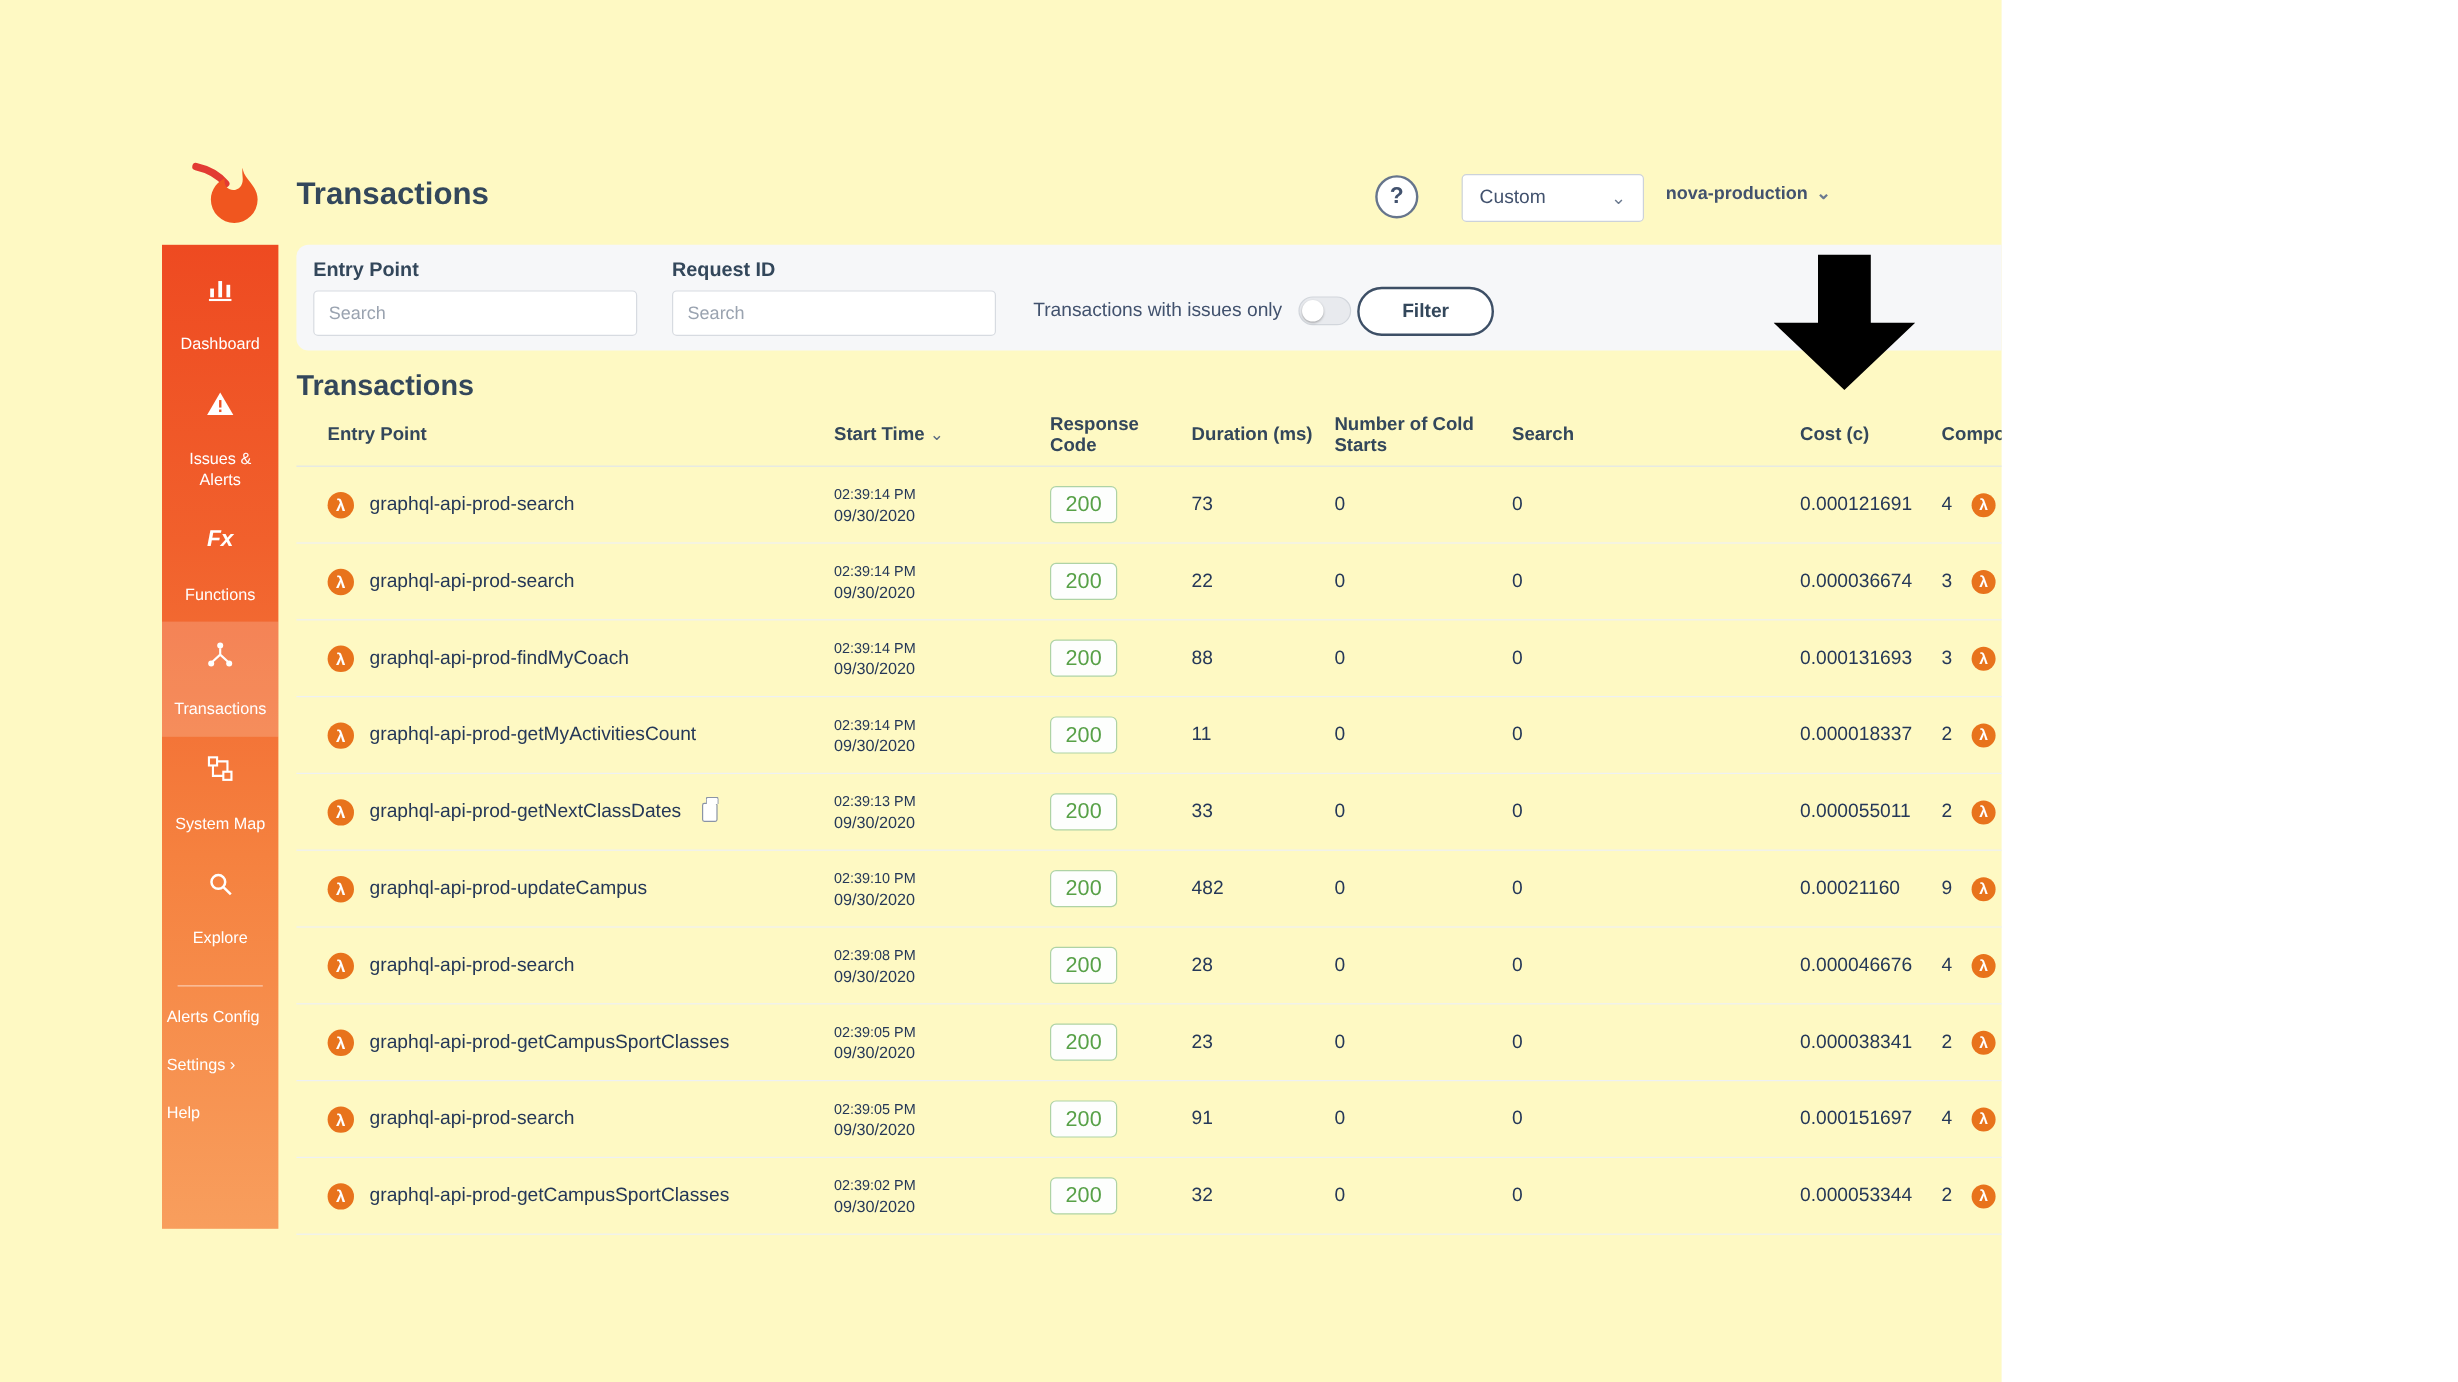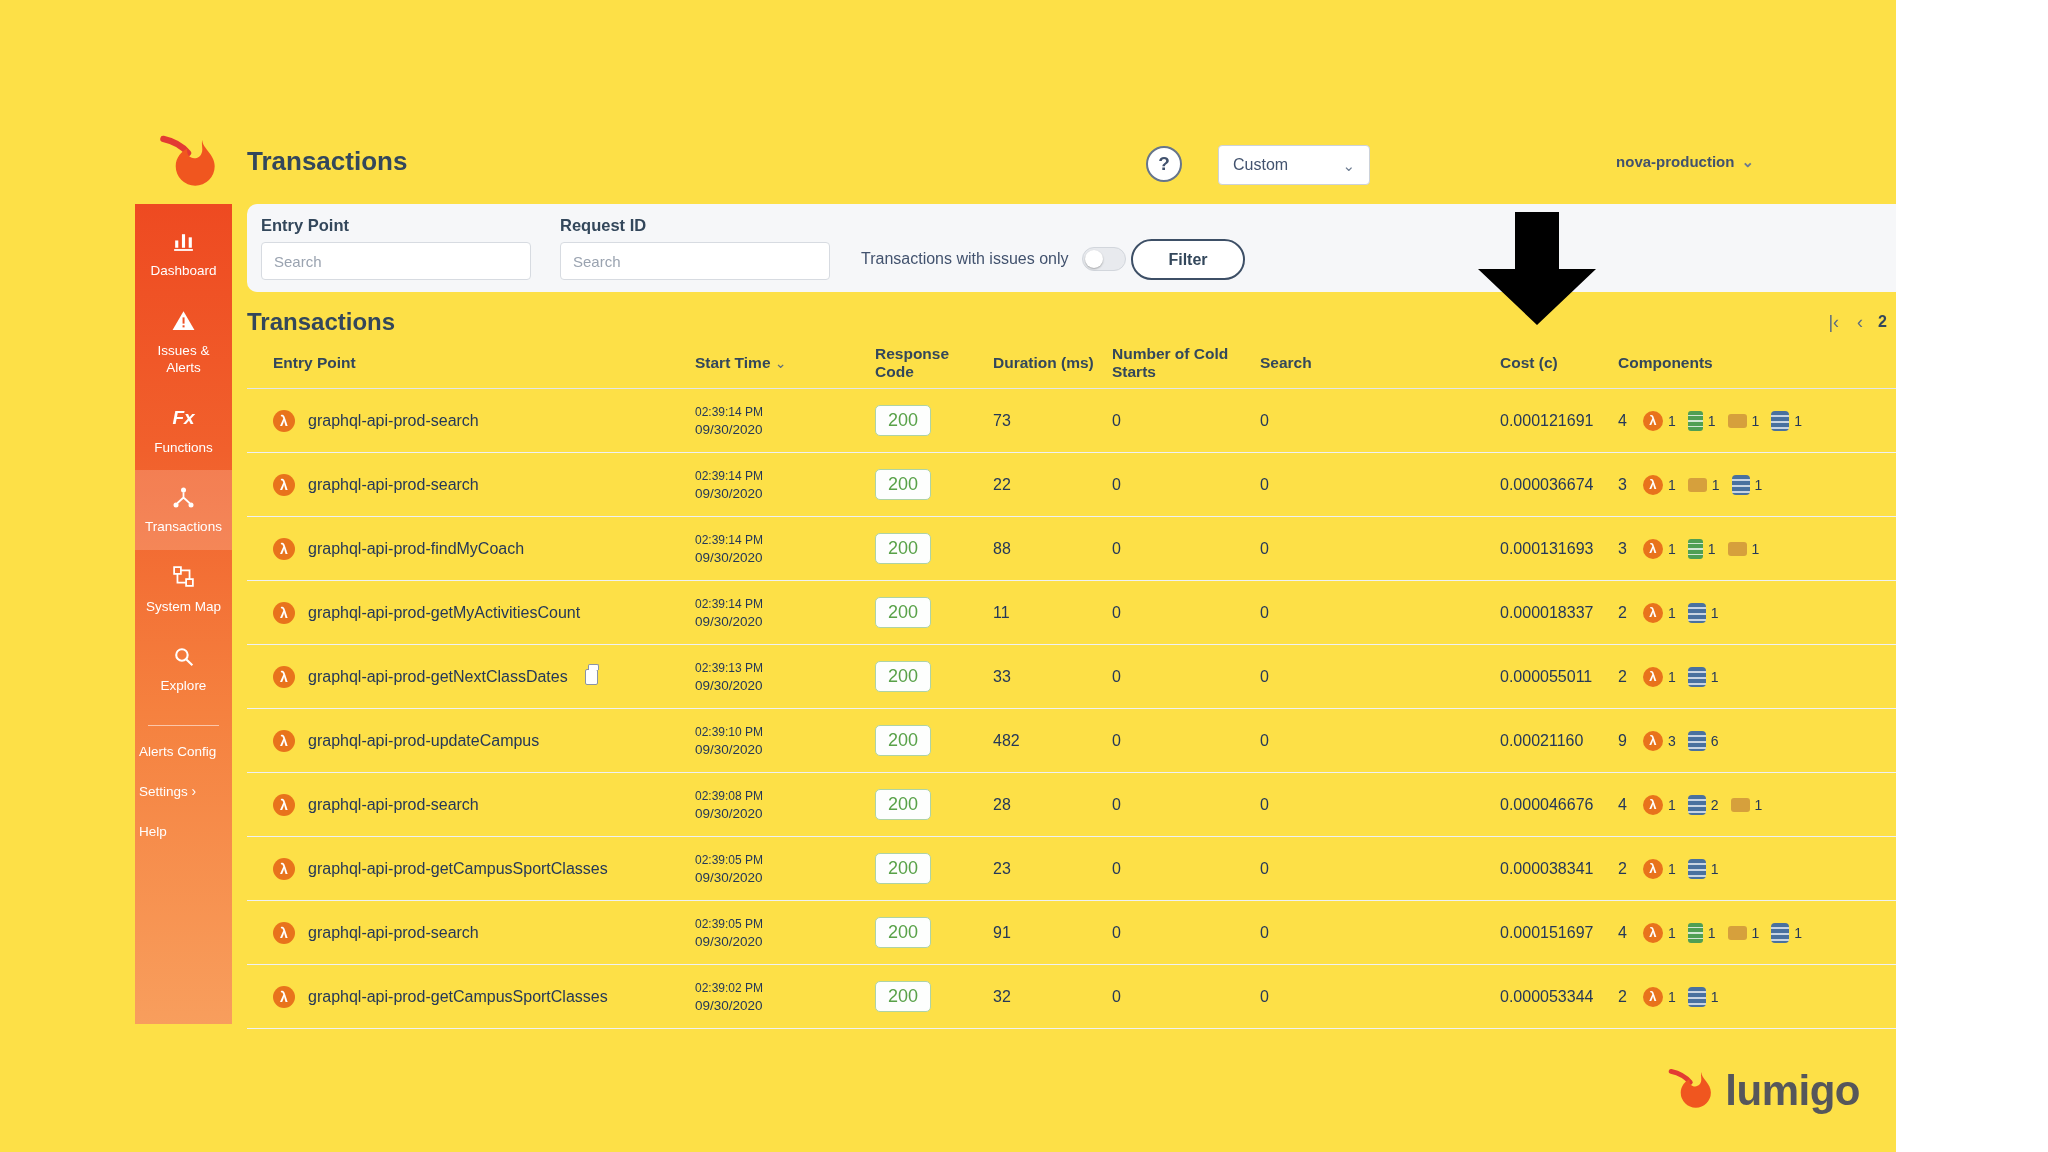--- a/index.html
+++ b/index.html
@@ -1,18 +1,18 @@
 <!DOCTYPE html>
 <html><head>
 <meta charset="utf-8">
 <style>
   * { margin:0; padding:0; box-sizing:border-box; }
   html,body { background:#ffffff; }
   body { font-family:"Liberation Sans", sans-serif; }
-  .app { position:relative; width:1896px; height:1152px; background:#fde047; overflow:hidden; }
+  .app { position:relative; width:1668px; height:1152px; background:#fef9c3; overflow:hidden; }
 
   
   .brand-logo { position:absolute; left:158px; top:132px; width:62px; height:60px; }
   .page-title { position:absolute; left:247px; top:146px; font-size:26px; font-weight:bold; color:#33475b; }
   .help-btn { position:absolute; left:1146px; top:146px; width:36px; height:36px; border:2px solid #66758c;
               border-radius:50%; color:#42526e; font-weight:bold; font-size:19px; display:flex;
               align-items:center; justify-content:center; cursor:pointer; background:#fff; }
   .preset-select { position:absolute; left:1218px; top:145px; width:152px; height:40px; border:1px solid #ccd2da;
               border-radius:4px; background:#fff; display:flex; align-items:center; justify-content:space-between;
               padding:1px 14px; font-size:16px; color:#42526e; cursor:pointer; }
@@ -20,21 +20,21 @@
               border-radius:4px; background:#fff; display:flex; align-items:center; padding:0 14px;
               font-size:15px; color:#42526e; cursor:pointer; white-space:nowrap; }
   .env-select { position:absolute; right:142px; top:153px; display:flex; align-items:center; gap:7px;
               font-size:15px; font-weight:bold; color:#42526e; cursor:pointer; }
   .chev { color:#6b7a90; font-size:15px; line-height:1; }
 
   
   .sidebar { position:absolute; left:135px; top:204px; width:97px; height:820px;
              background:linear-gradient(180deg,#ee4a21 0%, #f1602c 30%, #f5813f 62%, #f89e5d 100%);
              color:#fff; display:flex; flex-direction:column; padding-top:10px; }
-  .side-item { display:flex; flex-direction:column; align-items:center; gap:8px; padding:14px 4px;
+  .side-item { display:flex; flex-direction:column; align-items:center; gap:24px; padding:14px 4px;
                text-align:center; cursor:pointer; }
   .side-item.active { background:rgba(255,255,255,0.18); }
   .side-icon { height:26px; display:flex; align-items:center; justify-content:center; }
   .side-label { font-size:13.5px; line-height:1.3; }
   .fx { font-size:19px; font-weight:bold; font-style:italic; color:#fff; }
   .side-divider { border-top:1px solid rgba(255,255,255,0.55); margin:16px 13px 6px 13px; }
   .side-text-item { padding:11px 4px; text-align:left; font-size:14px; cursor:pointer; }
   .side-chev { font-size:14px; }
 
   
@@ -571,23 +571,14 @@
   </div>
 </div>
     </div>
 
   </main>
 
   <svg class="big-arrow" width="118" height="113" viewBox="0 0 118 113">
     <polygon points="37,0 81,0 81,57 118,57 59,113 0,57 37,57" fill="#000"></polygon>
   </svg>
 
-  <div class="footer-logo">
-    <span>
-      <svg viewBox="0 0 70 64" width="48" height="45">
-        <path d="M6 7 Q24 11 34 23" stroke="#e23b33" stroke-width="7" fill="none" stroke-linecap="round"></path>
-        <path d="M50 8 c0 10 14 16 14 30 a22 22 0 1 1 -44 0 c0 -10 7 -17 13 -20 c-1 7 3 11 8 11 c5 0 9 -4 9 -10 c0 -4 -1 -7 0 -11 z" fill="#f0561f"></path>
-      </svg>
-    </span>
-    <span class="wordmark">lumigo</span>
-  </div>
 
 </div>
 
 </body></html>

